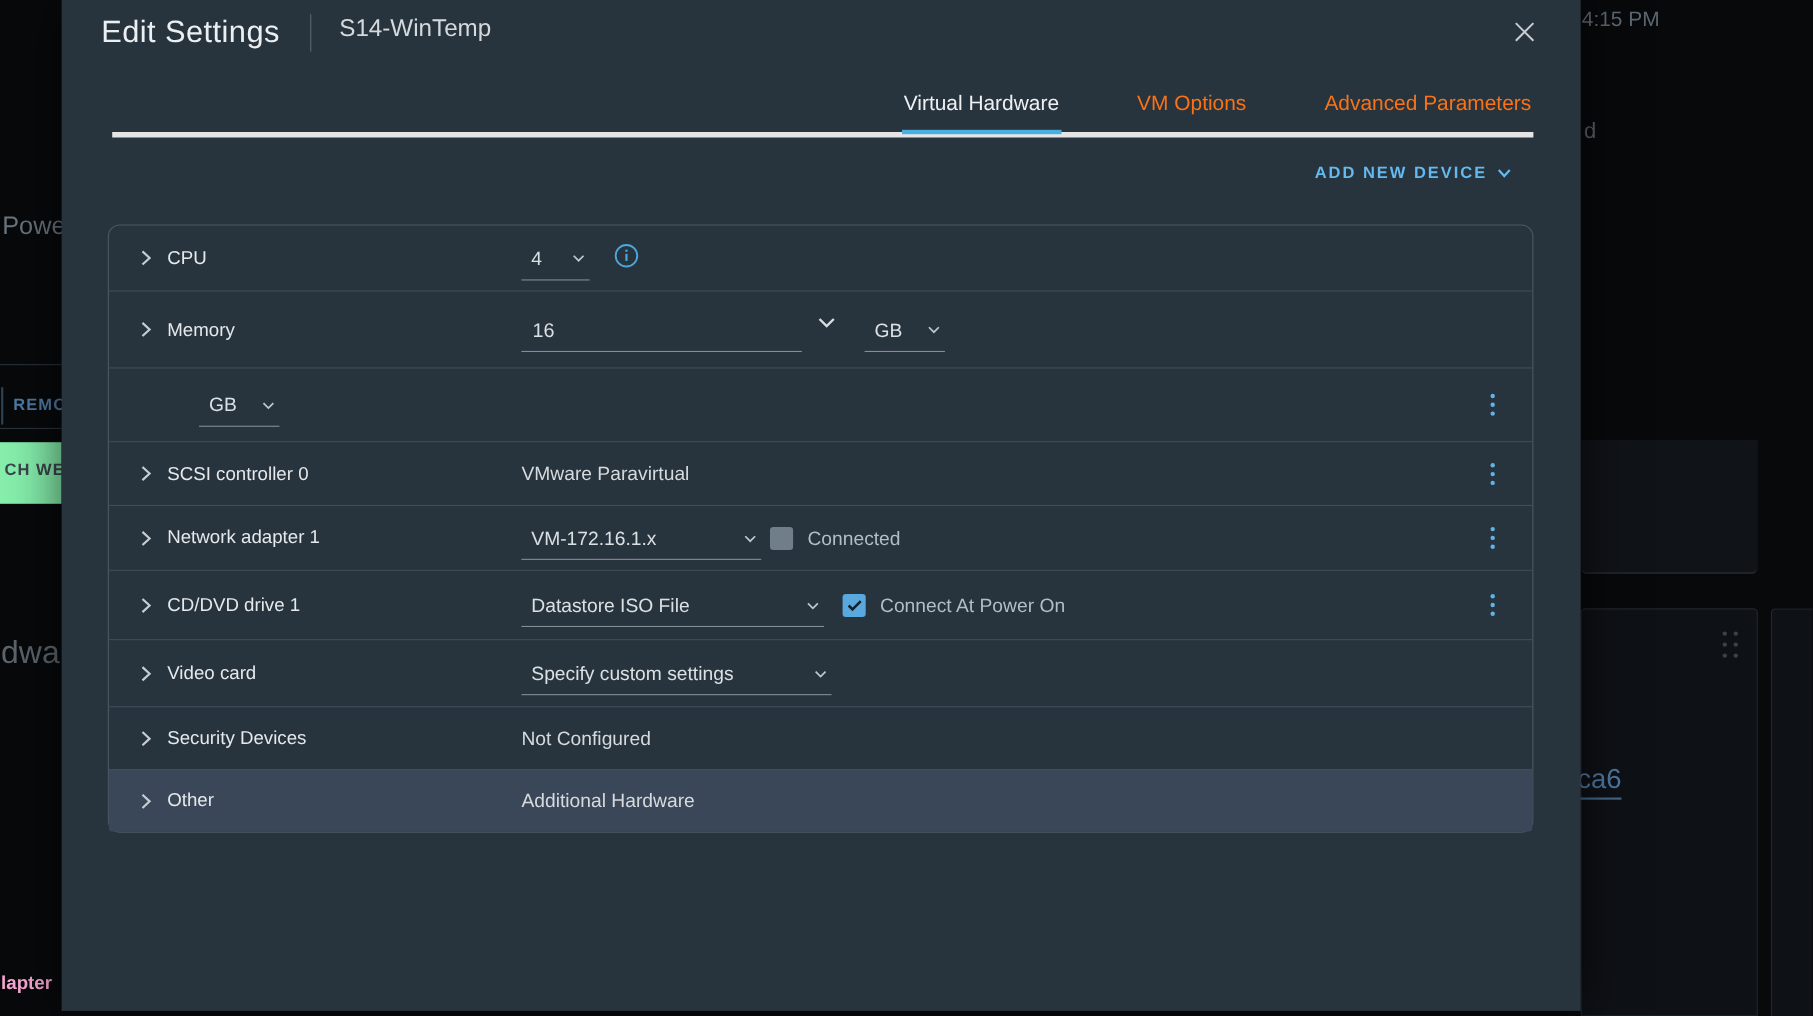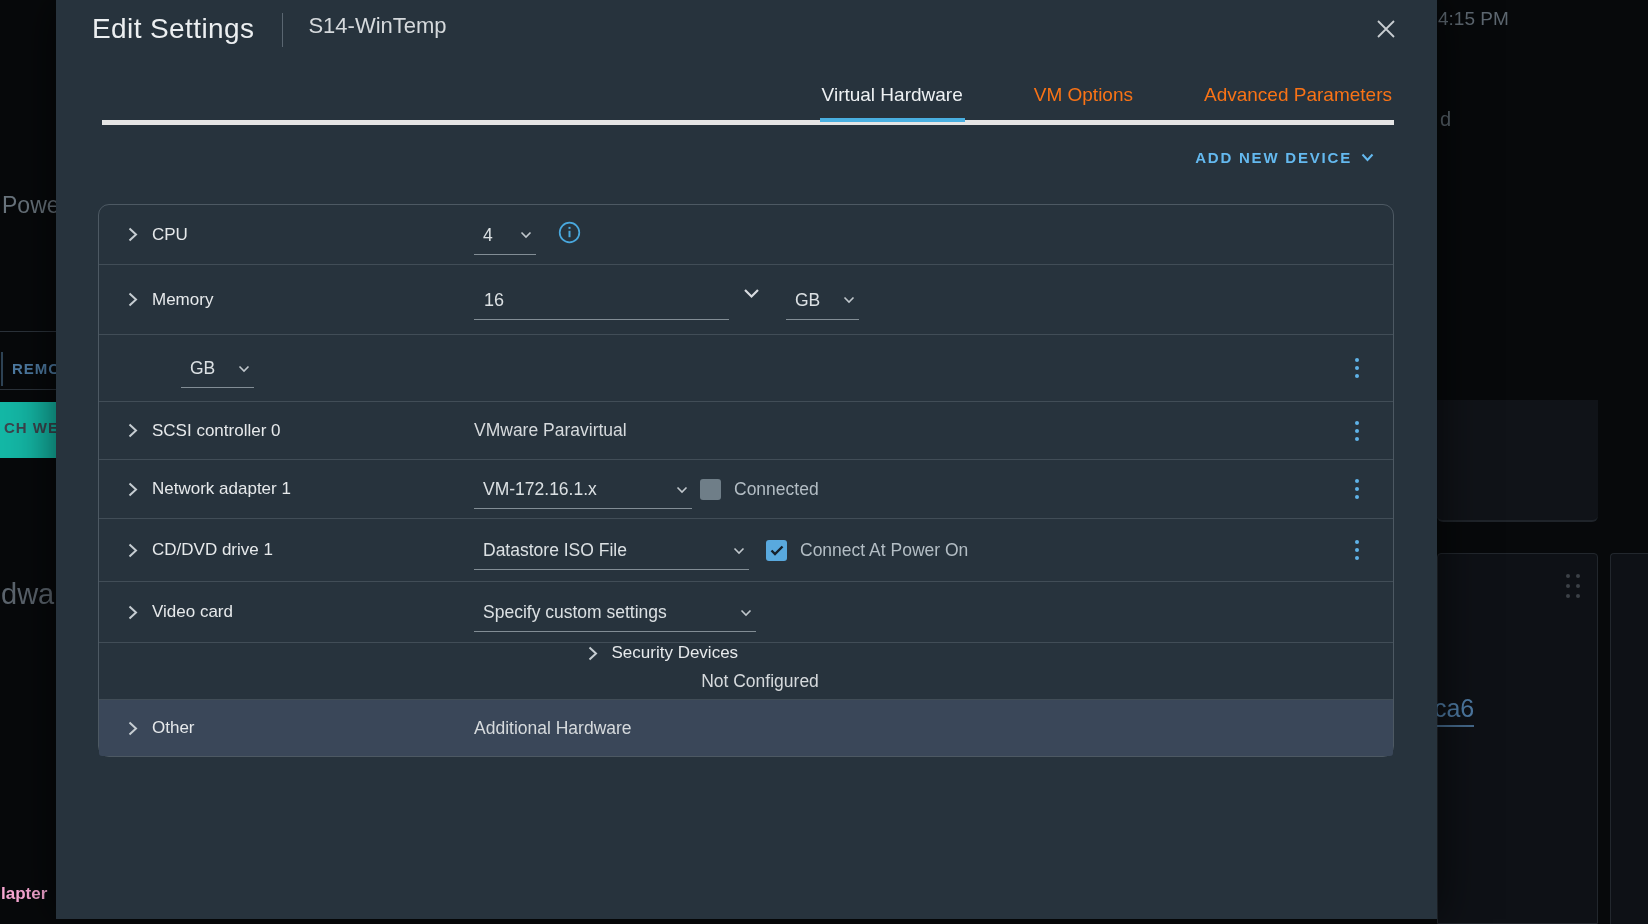--- a/index.html
+++ b/index.html
@@ -7,21 +7,21 @@
               font-family:"Liberation Sans", sans-serif; }
   .stage { position:relative; width:1648px; height:924px; background:#07090b; }
 
   
   .bg-item { position:absolute; white-space:nowrap; }
   .bgl-power   { left:2px;  top:192px; font-size:23px; color:#69747d; }
   .bgl-line1   { left:0; top:331px; width:56px; height:1px; background:#2b323a; }
   .bgl-vbar    { left:1px; top:352px; width:2px; height:34px; background:#2e4355; }
   .bgl-remove  { left:12px; top:360px; font-size:15px; font-weight:700; letter-spacing:1px; color:#4e7ba3; }
   .bgl-line2   { left:0; top:389px; width:56px; height:1px; background:#2b323a; }
-  .bgl-console { left:0; top:402px; width:56px; height:56px; background:#14b8a6; }
+  .bgl-console { left:0; top:402px; width:56px; height:56px; background:#86efac; }
   .bgl-console span { position:absolute; left:4px; top:17px; font-size:15px; font-weight:700; letter-spacing:1px; color:#3c454d; }
   .bgl-hardware{ left:1px; top:578px; font-size:29px; color:#5c656e; }
   .bgl-adapter { left:1px; top:884px; font-size:17px; font-weight:700; color:#f9a8d4; }
 
   .bgr-clock { left:1438px; top:8px;   font-size:19px; color:#5d6770; }
   .bgr-d     { left:1440px; top:108px; font-size:20px; color:#58626a; }
   .bgr-card-top { left:1437px; top:400px; width:161px; height:122px; background:#101318;
                   border-bottom:2px solid #1f242a; border-radius:0 0 6px 6px; }
   .bgr-card1 { left:1437px; top:553px; width:161px; height:371px; background:#0e1116;
                border:1px solid #22272d; border-radius:4px 4px 0 0; }
@@ -53,21 +53,21 @@
                 letter-spacing:1.8px; cursor:pointer; }
 
   .rows-box { margin:38px 43px 0 42px; border:1px solid #4d5963; border-radius:11px;
               display:flex; flex-direction:column; }
   .hrow { display:flex; align-items:center; padding-left:28px; position:relative;
           border-top:1px solid #414d57; }
   .hrow:first-child { border-top:none; }
   .hrow:nth-child(1){ height:59px; } .hrow:nth-child(2){ height:70px; }
   .hrow:nth-child(3){ height:67px; } .hrow:nth-child(4){ height:58px; }
   .hrow:nth-child(5){ height:59px; } .hrow:nth-child(6){ height:63px; }
-  .hrow:nth-child(7){ height:61px; } .hrow:nth-child(8){ height:57px;flex-direction:column; }
+  .hrow:nth-child(7){ height:61px; } .hrow:nth-child(8){ height:57px; }
   .hrow:nth-child(9){ height:57px; }
   .hrow.hl { background:#3a4759; border-radius:0 0 3px 3px; }
 
   .hrow-label { display:flex; align-items:center; gap:14px; width:347px; flex:none;
                 font-size:17px; font-weight:500; color:#e6e9eb; cursor:pointer; }
   .hrow-value { display:flex; align-items:center; flex:1; }
 
   .sel { display:flex; align-items:center; justify-content:space-between;
          border-bottom:1px solid #828d95; padding:0 4px 8px 9px;
          color:#dbe0e3; font-size:17.5px; cursor:pointer; margin-top:10px; }

